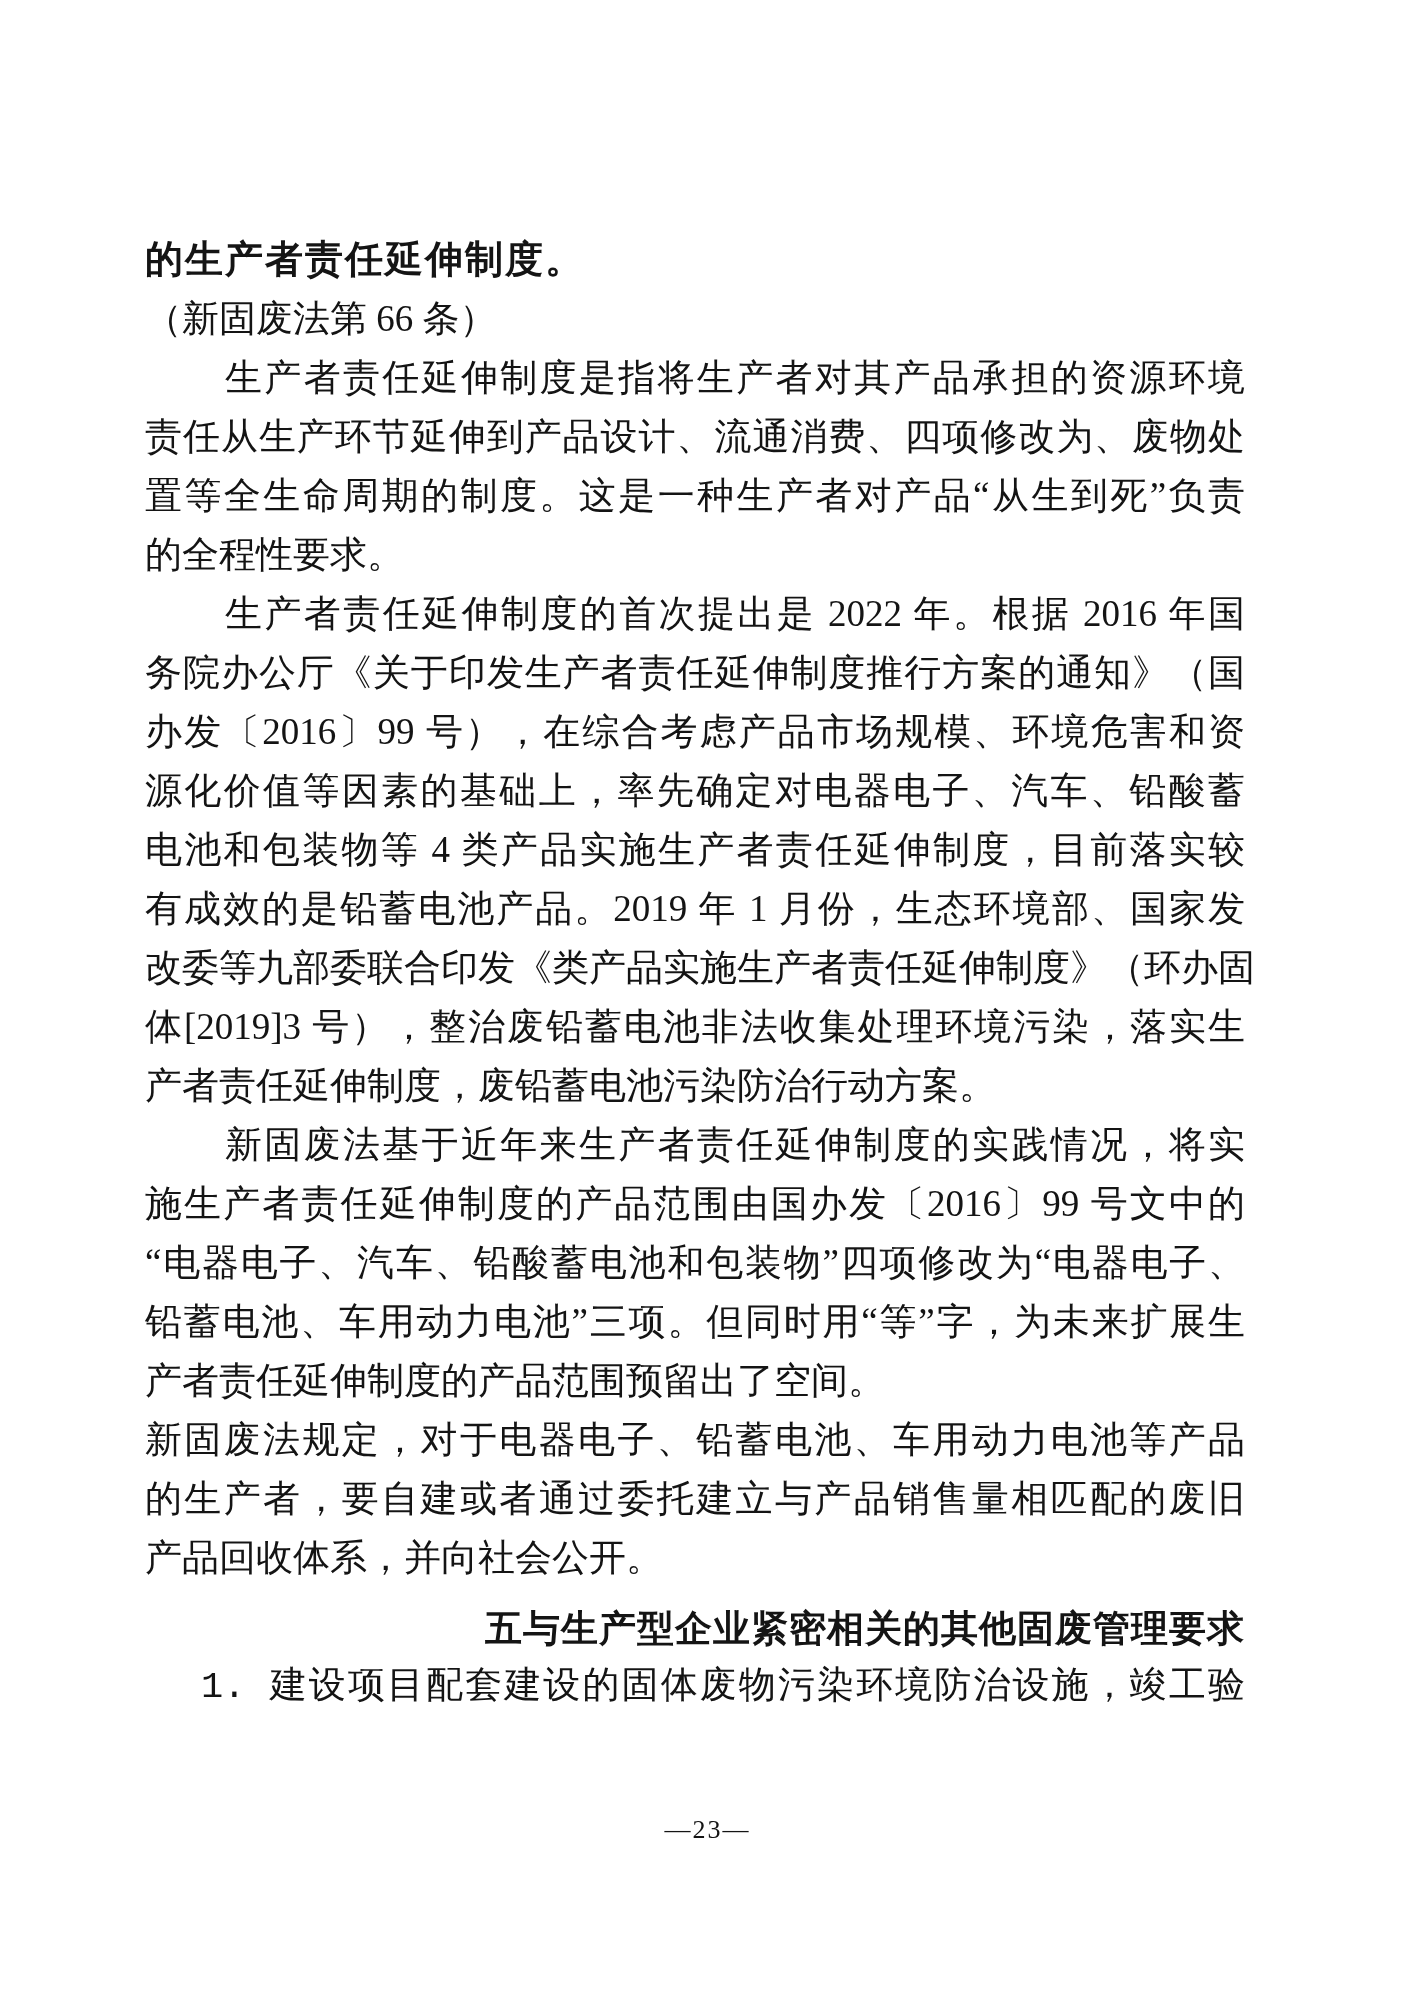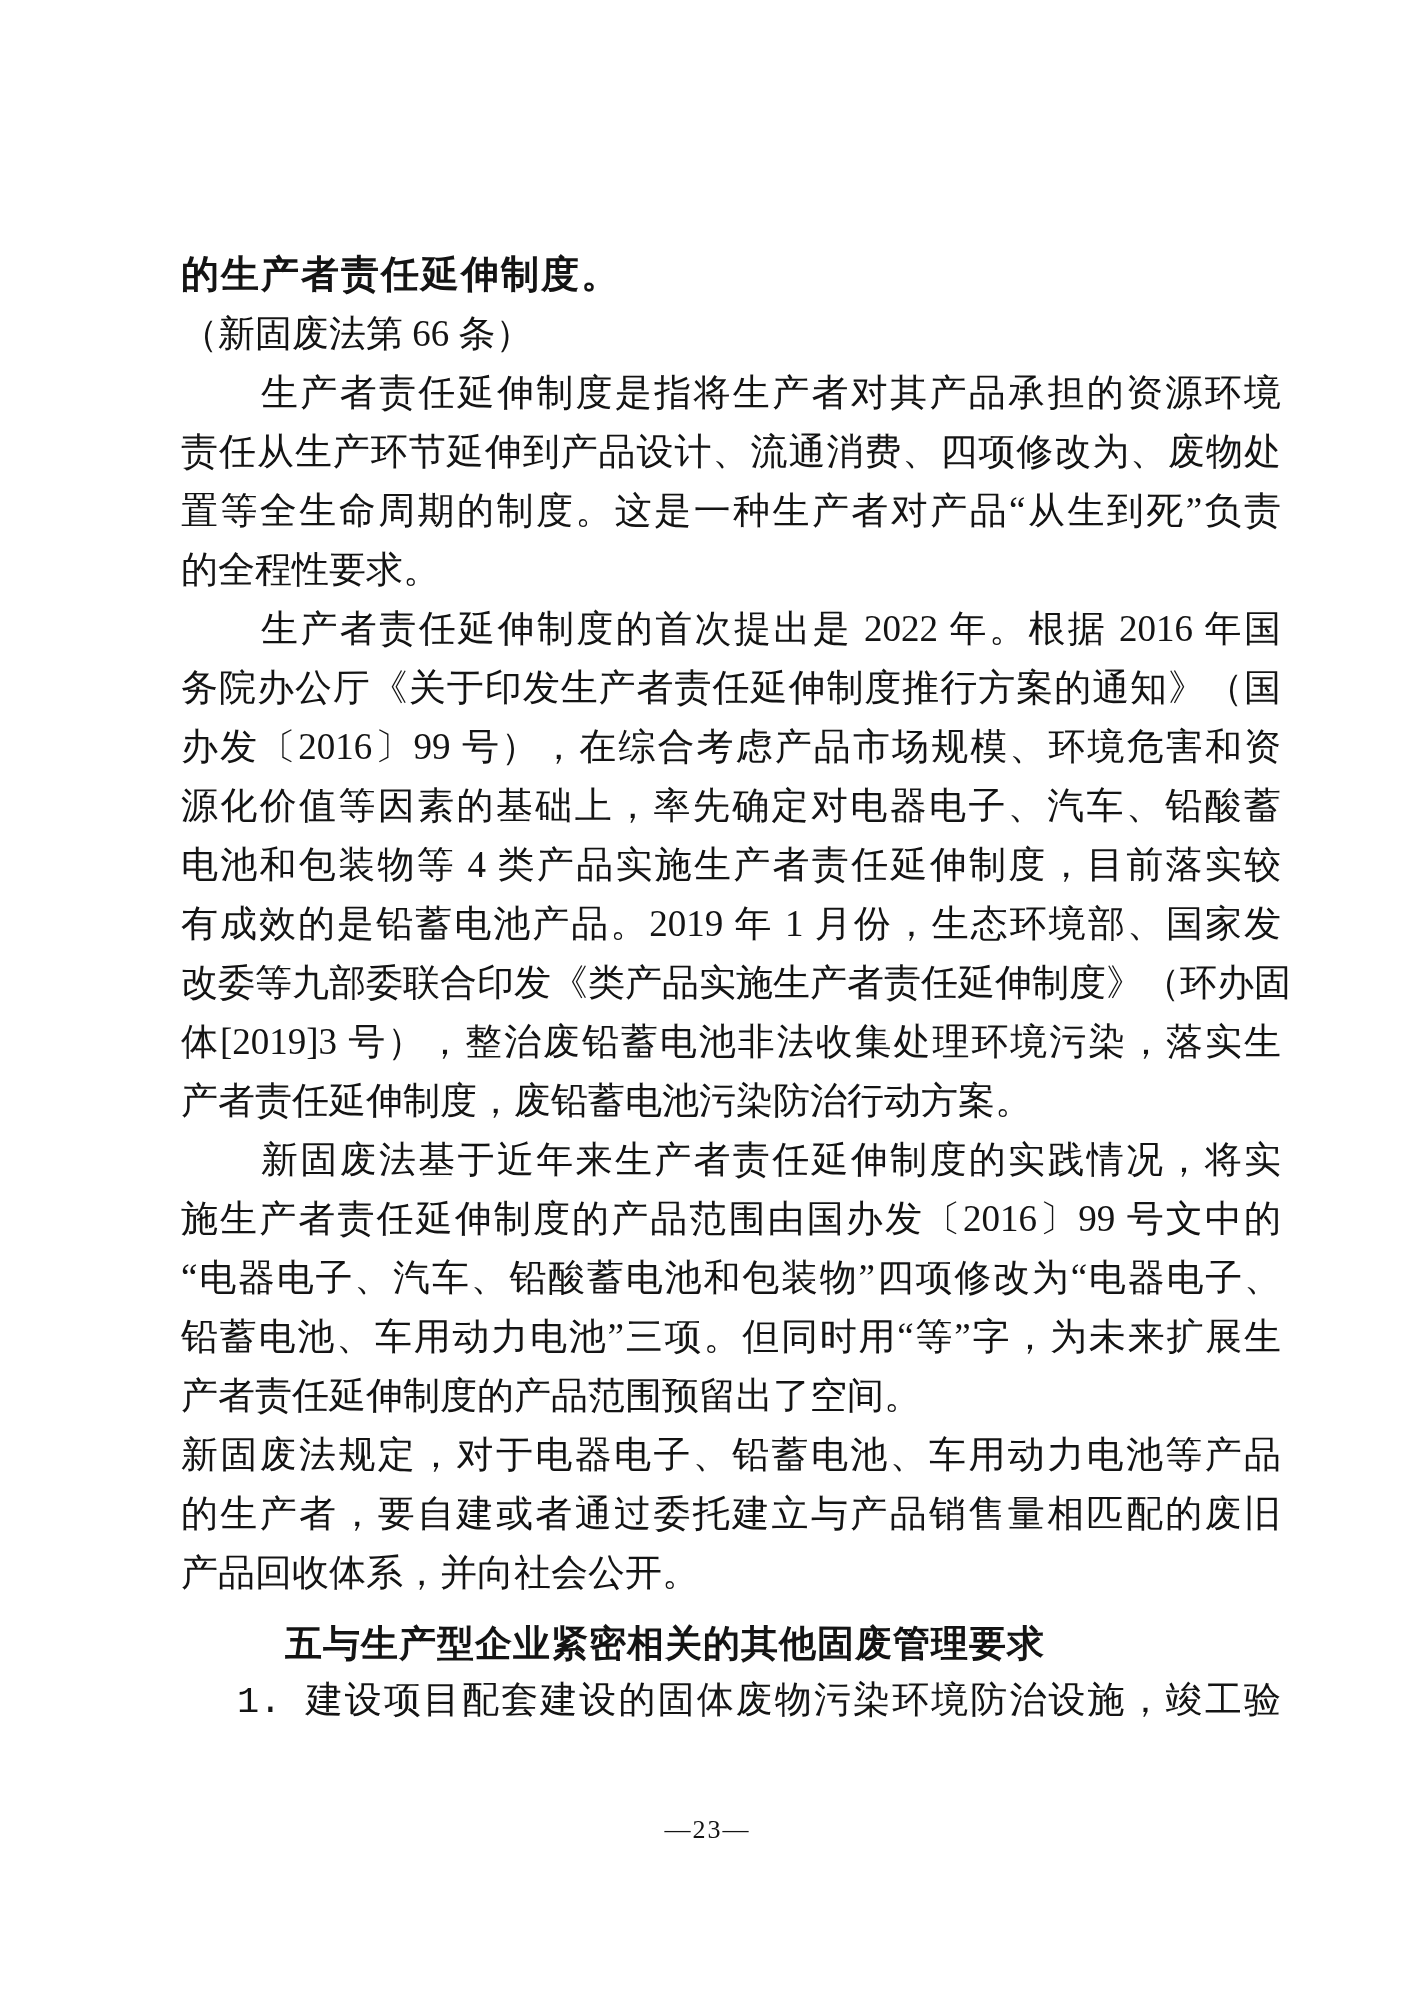--- a/index.html
+++ b/index.html
@@ -6,23 +6,22 @@
   .page{
     position:relative;
     width:1415px;height:2000px;
     background:#ffffff;
     color:#141414;
     font-family:"Liberation Serif","DejaVu Serif",serif;
     overflow:hidden;
   }
   .content{
     position:absolute;
-    left:145px;top:245px;
+    left:145px;top:230px;
     width:1100px;
-    margin-left:36px;
   }
   .line{
     height:59px;
     line-height:59px;
     font-size:37px;
     white-space:nowrap;
     text-align:left;
   }
   
   .j{
@@ -41,20 +40,21 @@
     letter-spacing:2px;
   }
   
   .h2{
     font-weight:bold;
     font-family:"Liberation Sans","DejaVu Sans",sans-serif;
     font-size:37px;
     letter-spacing:1px;
     padding-left:104px;
     margin-top:12px;
+    text-align:right;
   }
   .pagenum{
     position:absolute;
     left:0;right:0;
     top:1800px;
     height:60px;
     line-height:60px;
     text-align:center;
     font-size:26px;
     letter-spacing:2px;

